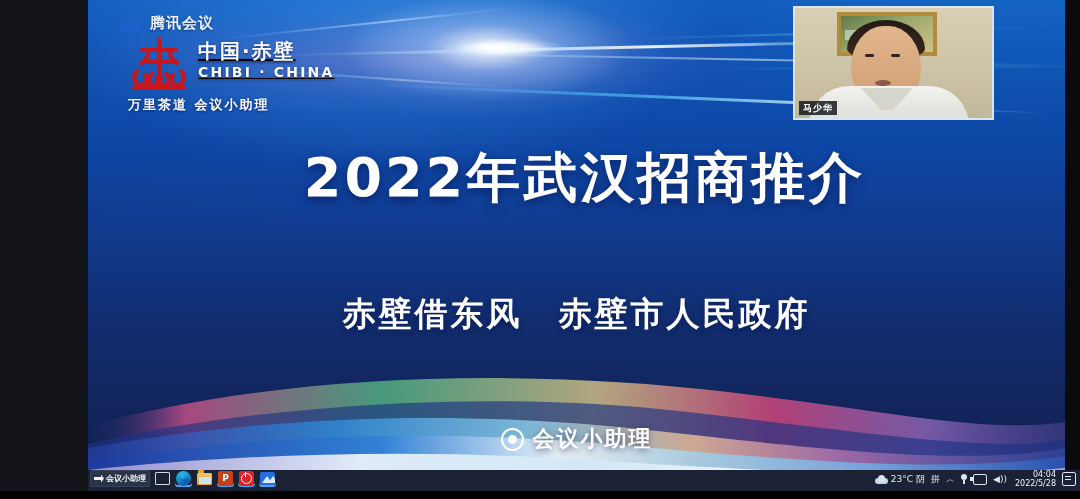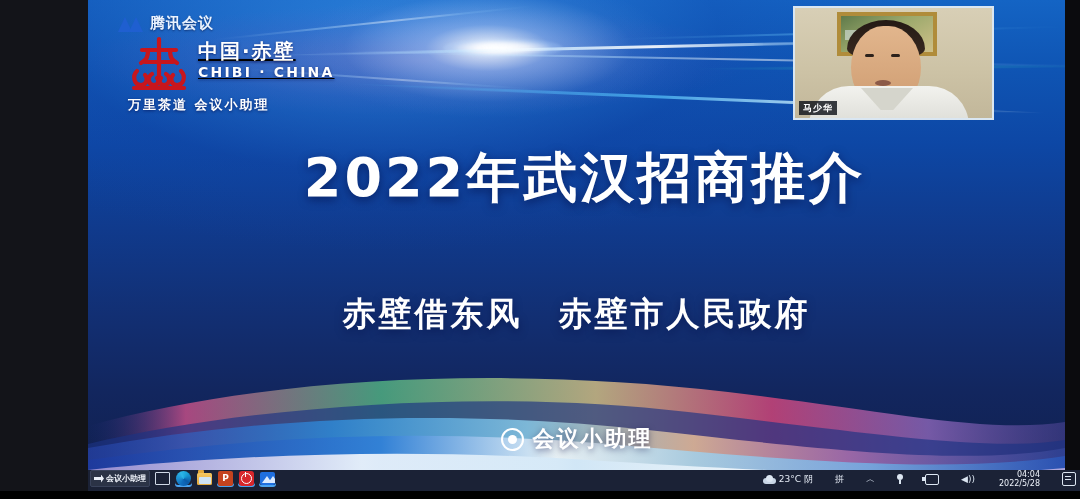--- a/index.html
+++ b/index.html
@@ -114,21 +114,21 @@
   .ic-red i{width:9px;height:9px;border:1.6px solid #fff;border-radius:50%;position:relative;}
   .ic-red i:after{content:"";position:absolute;left:2.7px;top:-2px;width:1.6px;height:5px;background:#fff;}
   .ic-tm{width:15px;height:13px;border-radius:2px;background:#1f6fe0;position:relative;overflow:hidden;}
   .ic-tm:after{content:"";position:absolute;left:1.5px;bottom:2px;width:0;height:0;
                border-left:5px solid transparent;border-right:5px solid transparent;border-bottom:7px solid #dbeaff;}
   .ic-tm:before{content:"";position:absolute;left:7.5px;bottom:2px;width:0;height:0;
                border-left:5px solid transparent;border-right:5px solid transparent;border-bottom:7px solid #dbeaff;}
   .tb-active{box-shadow:inset 0 -2px 0 0 #4aa3f0;}
 
   .tb-spacer{flex:1;}
-  .tb-right{display:flex;align-items:center;gap:22px;padding-right:4px;}
+  .tb-right{display:flex;align-items:center;gap:6px;padding-right:4px;}
   .tb-weather{display:flex;align-items:center;gap:3px;}
   .wx-cloud{width:13px;height:9px;position:relative;}
   .wx-cloud:before{content:"";position:absolute;left:0;bottom:0;width:13px;height:6px;border-radius:5px;background:#c9d6e6;}
   .wx-cloud:after{content:"";position:absolute;left:3px;top:0;width:7px;height:7px;border-radius:50%;background:#dce6f2;}
   .tb-txt{color:#e6ecf6;font-size:9px;line-height:10px;}
   .tray-chev{color:#cfd8e6;font-size:9px;line-height:9px;}
   .tray-mic{width:6px;height:10px;position:relative;}
   .tray-mic:before{content:"";position:absolute;left:0;top:0;width:6px;height:6px;border-radius:3px;background:#dce6f2;}
   .tray-mic:after{content:"";position:absolute;left:2px;top:6px;width:2px;height:4px;background:#dce6f2;}
   .tray-net{width:12px;height:9px;border:1.4px solid #dce6f2;border-radius:2px;position:relative;}

